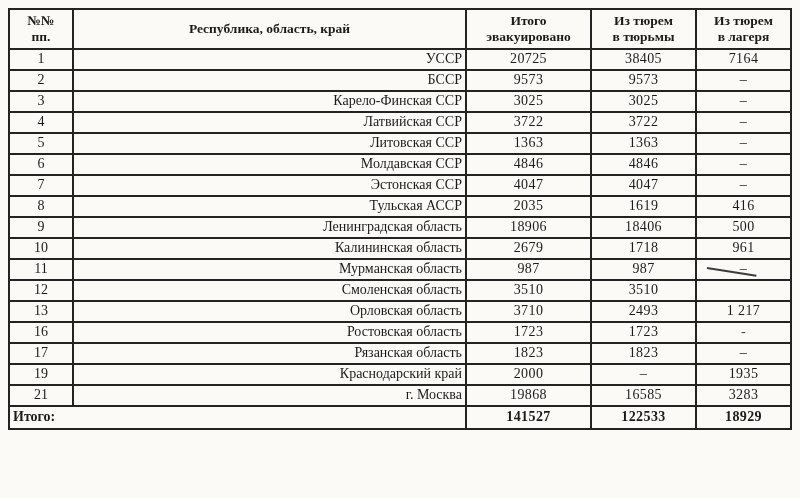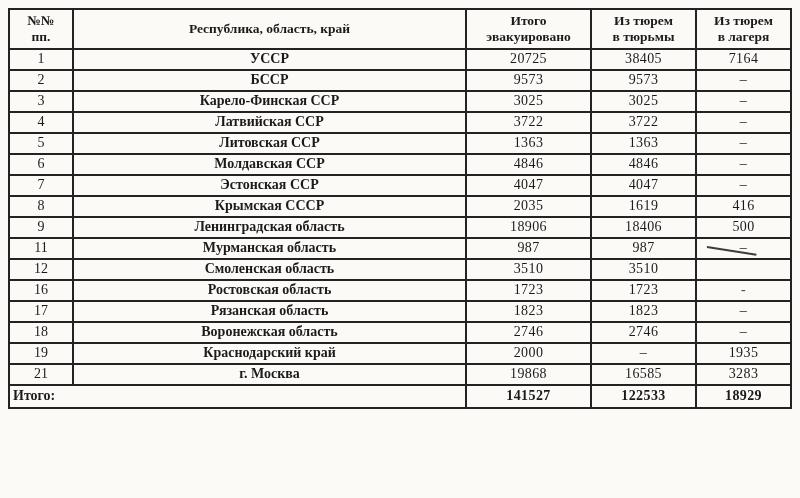--- a/index.html
+++ b/index.html
@@ -39,21 +39,21 @@
     height: 38px;
     font-size: 13.5px;
   }
   .doc-table thead th .hl {
     display: block;
   }
   .doc-table tbody td {
     height: 19px;
   }
   .td-num  { text-align: center; }
-  .td-name { text-align: center; padding-left: 10px; font-weight: bold; }
+  .td-name { text-align: right; padding-left: 10px; }
   .td-val  { text-align: center; letter-spacing: 0.4px; position: relative; }
   .total-row td {
     font-weight: bold;
     height: 21px;
   }
   .total-label {
     text-align: left;
     padding-left: 6px;
     font-size: 14.5px;
   }
@@ -152,65 +152,72 @@
         </tr>
         <tr>
           <td class="td-num">7</td>
           <td class="td-name">Эстонская ССР</td>
           <td class="td-val">4047</td>
           <td class="td-val">4047</td>
           <td class="td-val">–</td>
         </tr>
         <tr>
           <td class="td-num">8</td>
-          <td class="td-name">Крымская СССР</td>
+          <td class="td-name">Тульская АССР</td>
           <td class="td-val">2035</td>
           <td class="td-val">1619</td>
           <td class="td-val">416</td>
         </tr>
         <tr>
           <td class="td-num">9</td>
           <td class="td-name">Ленинградская область</td>
           <td class="td-val">18906</td>
           <td class="td-val">18406</td>
           <td class="td-val">500</td>
         </tr>
         <tr>
+          <td class="td-num">10</td>
+          <td class="td-name">Калининская область</td>
+          <td class="td-val">2679</td>
+          <td class="td-val">1718</td>
+          <td class="td-val">961</td>
+        </tr>
+        <tr>
           <td class="td-num">11</td>
           <td class="td-name">Мурманская область</td>
           <td class="td-val">987</td>
           <td class="td-val">987</td>
           <td class="td-val"><span class="slash-line"></span>–</td>
         </tr>
         <tr>
           <td class="td-num">12</td>
           <td class="td-name">Смоленская область</td>
           <td class="td-val">3510</td>
           <td class="td-val">3510</td>
           <td class="td-val"></td>
         </tr>
         <tr>
+          <td class="td-num">13</td>
+          <td class="td-name">Орловская область</td>
+          <td class="td-val">3710</td>
+          <td class="td-val">2493</td>
+          <td class="td-val">1 217</td>
+        </tr>
+        <tr>
           <td class="td-num">16</td>
           <td class="td-name">Ростовская область</td>
           <td class="td-val">1723</td>
           <td class="td-val">1723</td>
           <td class="td-val small-mark">-</td>
         </tr>
         <tr>
           <td class="td-num">17</td>
           <td class="td-name">Рязанская область</td>
           <td class="td-val">1823</td>
           <td class="td-val">1823</td>
-          <td class="td-val">–</td>
-        </tr>
-        <tr>
-          <td class="td-num">18</td>
-          <td class="td-name">Воронежская область</td>
-          <td class="td-val">2746</td>
-          <td class="td-val">2746</td>
           <td class="td-val">–</td>
         </tr>
         <tr>
           <td class="td-num">19</td>
           <td class="td-name">Краснодарский край</td>
           <td class="td-val">2000</td>
           <td class="td-val">–</td>
           <td class="td-val">1935</td>
         </tr>
         <tr>

